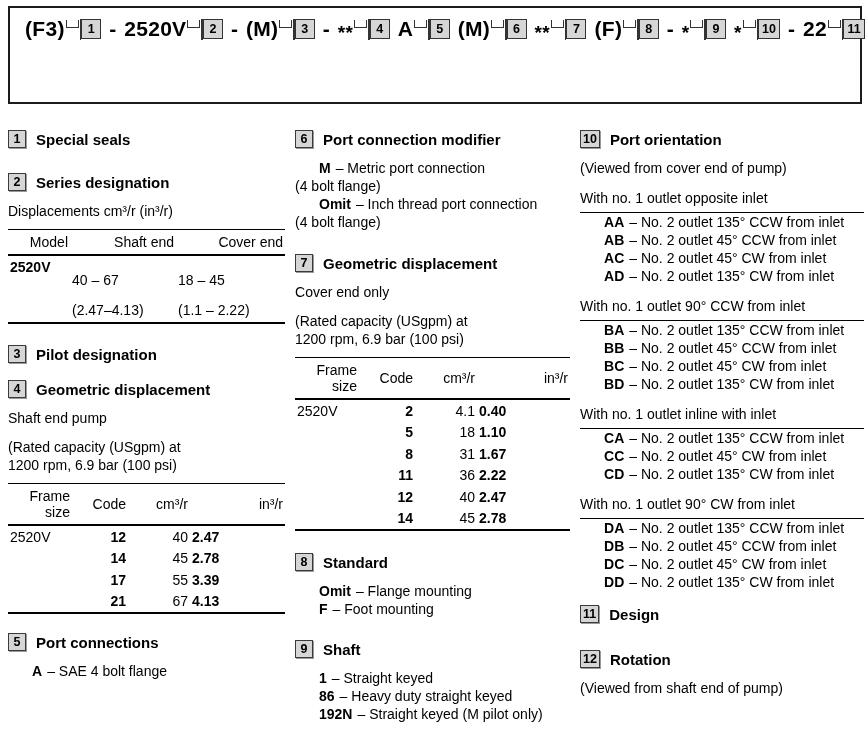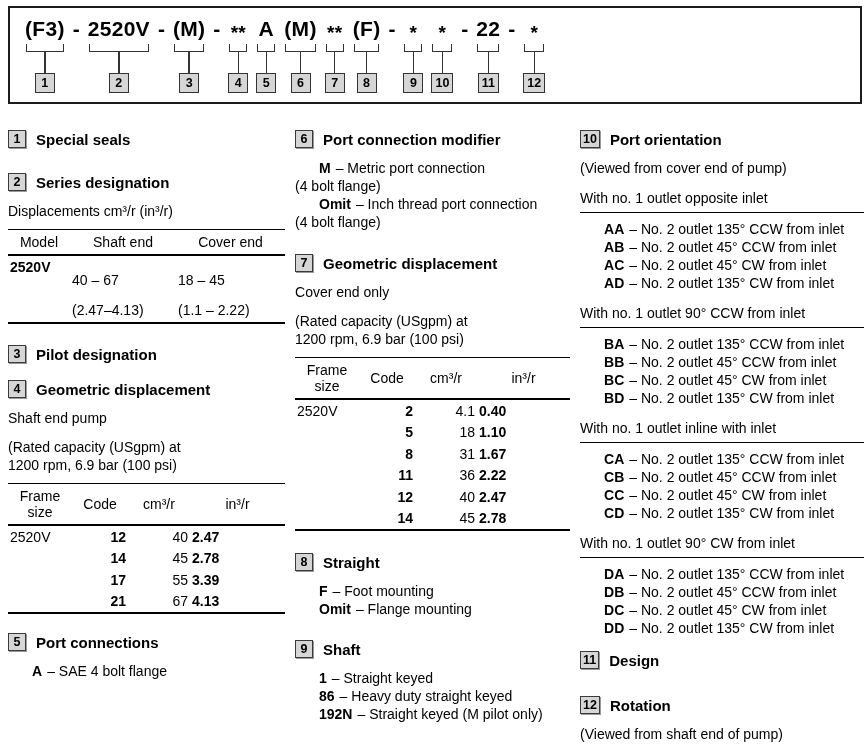--- a/index.html
+++ b/index.html
@@ -16,21 +16,21 @@
   .code-box {
     margin: 6px 6px 0 8px;
     border: 2px solid #1c1c1c;
     height: 98px;
     padding: 9px 0 0 15px;
   }
   .code-row { display: flex; align-items: flex-start; gap: 8px; font-weight: bold; font-size: 21px; }
   .seg { display: flex; align-items: flex-start; }
   .seg-dash { line-height: 24px; margin-right: 8px; }
   .seg-dash:empty { display: none; }
-  .seg-col { display: flex; flex-direction: column; align-items: center; }
+  .seg-col { display: flex; align-items: center; }
   .seg-text { line-height: 24px; height: 24px; white-space: pre; letter-spacing: 0.3px; }
   .seg-text.stars { font-size: 19px; position: relative; top: 4px; }
   .bracket {
     align-self: stretch; min-width: 13px; height: 8px; margin: 3px 1px 0 1px;
     border-left: 1.5px solid #333; border-right: 1.5px solid #333; border-bottom: 1.5px solid #333;
   }
   .stem { width: 1.5px; height: 21px; background: #333; }
   .num-box {
     min-width: 20px; height: 20px; padding: 0 3px;
     background: #d6d6d6; border: 1.5px solid #333;
@@ -71,39 +71,39 @@
   .mb-s10 { margin-bottom: 14px; }
   .mb-s11 { margin-bottom: 27px; }
 
   
   .dtable {
     border-collapse: collapse; width: 100%;
     font-size: 14px; margin-top: 9px;
     border-top: 1px solid #000; border-bottom: 2px solid #000;
   }
   .dtable thead tr { border-bottom: 2px solid #000; }
-  .dtable th { font-weight: normal; text-align: center; padding: 4px 2px; vertical-align: middle; line-height: 16px; }
+  .dtable th { font-weight: normal; text-align: right; padding: 4px 2px; vertical-align: middle; line-height: 16px; }
   .dtable td { padding: 2.5px 2px; vertical-align: top; line-height: 16.5px; }
   .w-frame { width: 64px; }
   .w-code  { width: 56px; }
   .w-cm    { width: 62px; }
   .th-code { font-weight: bold; padding-left: 14px; }
   .td-code { font-weight: bold; text-align: right; padding-right: 18px; }
   .td-model { font-weight: bold; }
   .th-cm, .td-cm { text-align: right; padding-right: 16px; }
   .th-in, .td-in { text-align: left; padding-left: 4px; font-weight: bold; }
   .t2 .w-model { width: 62px; }
   .t2 .w-shaft { width: 106px; }
   .cell-2line div { line-height: 17.5px; margin-top: 13px; }
 
   
   .pgroup { margin-top: 13px; }
   .pgroup-head {
     font-size: 14px; line-height: 17px;
-    padding-bottom: 5px; border-bottom: 1px solid #000; margin-bottom: 7px;
+    padding-bottom: 5px; border-bottom: 1px solid #000; 
   }
   .pgroup .def-line { line-height: 18px; }
   .viewed { font-size: 14px; line-height: 18px; margin-bottom: 7px; }
 </style>
 </head>
 <body>
 
 <div class="page">
 
   <div class="code-box">
@@ -429,31 +429,31 @@
                 <td class="td-cm">45</td>
                 <td class="td-in">2.78</td>
               </tr>
             </tbody>
         </table>
       </div>
 
       <div class="mb-s8">
         <div class="sec-head">
           <span class="sec-num">8</span>
-          <span class="sec-title">Straight</span>
+          <span class="sec-title">Standard</span>
         </div>
         <div>
 
             <div>
+              <div class="def-line"><b class="def-label">Omit</b><span>– Flange mounting</span></div>
+
+            </div>
+
+            <div>
               <div class="def-line"><b class="def-label">F</b><span>– Foot mounting</span></div>
-
-            </div>
-
-            <div>
-              <div class="def-line"><b class="def-label">Omit</b><span>– Flange mounting</span></div>
 
             </div>
           </div>
       </div>
 
       <div>
         <div class="sec-head">
           <span class="sec-num">9</span>
           <span class="sec-title">Shaft</span>
         </div>
@@ -514,21 +514,20 @@
               <div class="def-line"><b class="def-label">BD</b><span>– No. 2 outlet 135° CW from inlet</span></div>
             </div>
         </div>
 
         <div class="pgroup">
           <div class="pgroup-head">With no. 1 outlet inline with inlet</div>
           <div>
 
               <div class="def-line"><b class="def-label">CA</b><span>– No. 2 outlet 135° CCW from inlet</span></div>
 
-              <div class="def-line"><b class="def-label">CB</b><span>– No. 2 outlet 45° CCW from inlet</span></div>
 
               <div class="def-line"><b class="def-label">CC</b><span>– No. 2 outlet 45° CW from inlet</span></div>
 
               <div class="def-line"><b class="def-label">CD</b><span>– No. 2 outlet 135° CW from inlet</span></div>
             </div>
         </div>
 
         <div class="pgroup">
           <div class="pgroup-head">With no. 1 outlet 90° CW from inlet</div>
           <div>

